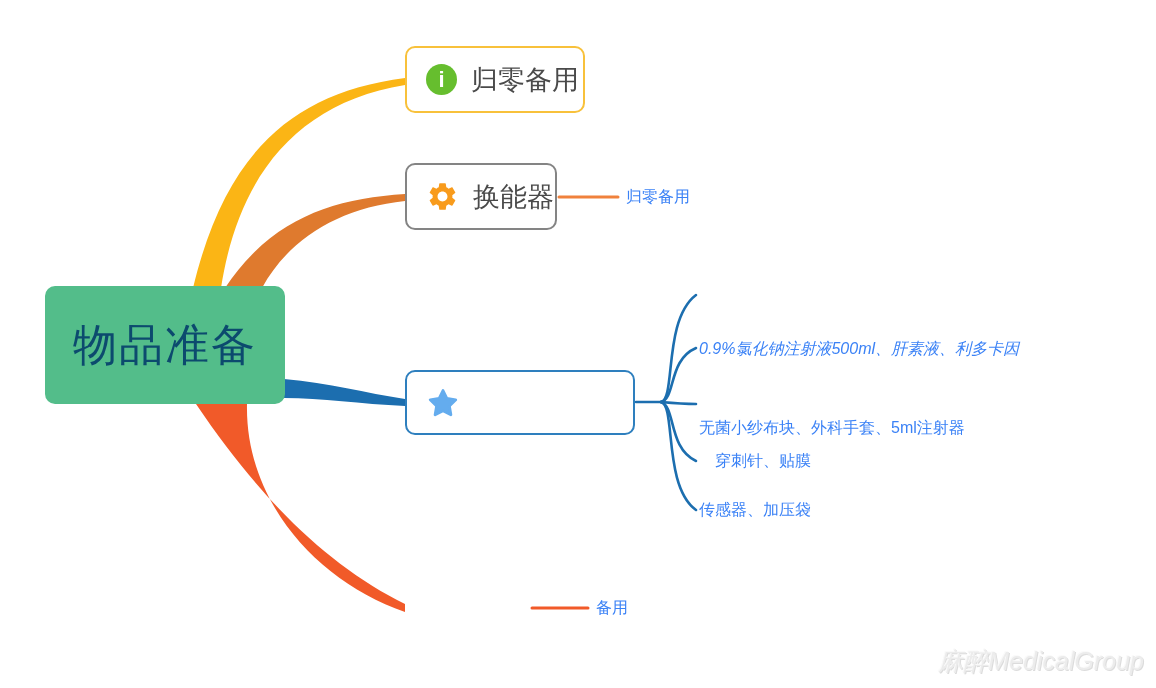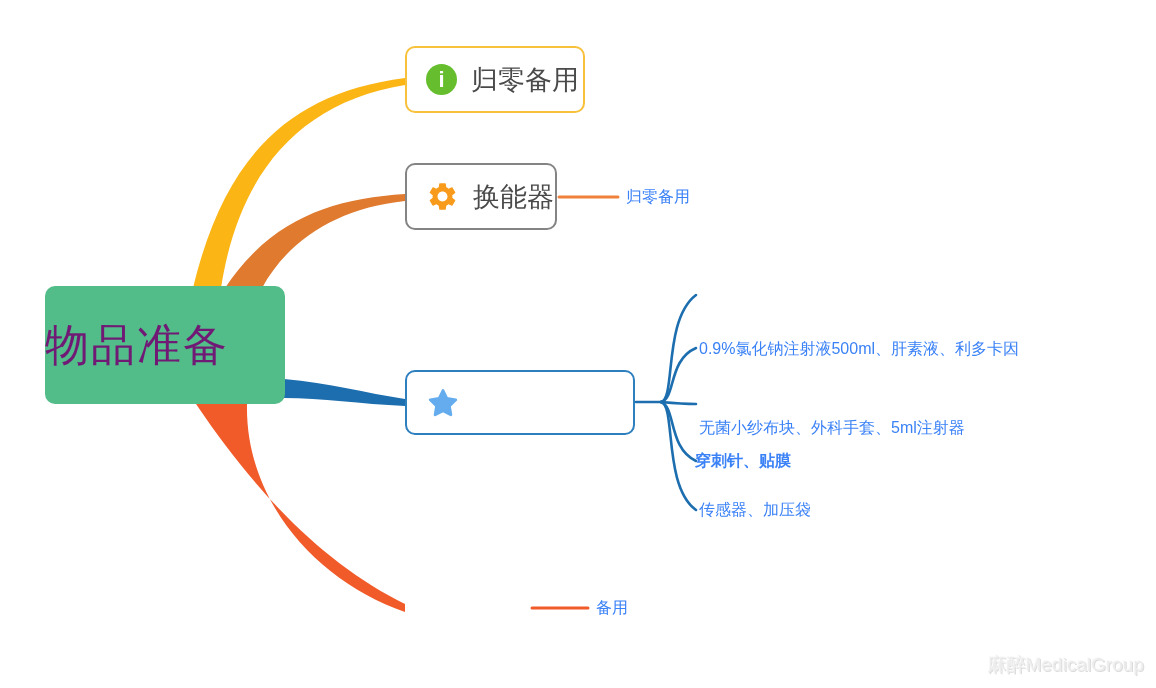--- a/index.html
+++ b/index.html
@@ -4,22 +4,22 @@
 <style>
   html,body { margin:0; padding:0; background:#fff; }
   .canvas {
     position:relative; width:1156px; height:688px; background:#ffffff;
     overflow:hidden; font-family:"Liberation Sans","DejaVu Sans",sans-serif;
   }
   svg.links { position:absolute; left:0; top:0; width:1156px; height:688px; pointer-events:none; }
 
   .root-node {
     position:absolute; left:45px; top:286px; width:240px; height:118px;
-    background:#53BD8A; border-radius:10px; color:#701a75;
-    display:flex; align-items:center; justify-content:flex-start;
+    background:#53BD8A; border-radius:10px; color:#0c4a6e;
+    display:flex; align-items:center; justify-content:center;
     font-size:44px; letter-spacing:2px; white-space:nowrap;
   }
 
   .topic {
     position:absolute; box-sizing:border-box; background:#ffffff;
     border:2px solid #888; border-radius:10px;
     display:flex; align-items:center; gap:14px; padding-left:19px;
     font-size:27px; color:#4A4A4A; white-space:nowrap;
   }
   .topic-monitor    { left:405px; top:46px;  width:180px; height:67px; border-color:#F8C13B; }
@@ -34,30 +34,31 @@
     display:flex; align-items:center; justify-content:center; line-height:1;
   }
 
   .leaf {
     position:absolute; transform:translateY(-50%);
     font-size:16px; color:#3b82f6; white-space:nowrap;
   }
   .leaf-zero   { left:626px; top:197px; }
   .leaf-backup { left:596px; top:608px; }
   .leaf-a1 { left:699px; top:295px; }
-  .leaf-a2 { left:699px; top:349px; }
+  .leaf-a2 { left:699px; top:349px;font-style:italic; }
   .leaf-a3 { left:699px; top:404px;margin-top:24px; }
-  .leaf-a4 { left:695px; top:461px;font-weight:bold; }
+  .leaf-a4 { left:715px; top:461px; }
   .leaf-a5 { left:699px; top:510px; }
 
   .watermark {
     position:absolute; right:12px; bottom:10px;
-    font-size:19px; color:#ececec;
+    font-size:25px; color:#ececec;
     text-shadow:-1px -1px 0 #fafafa, 1px 1px 0 #dcdcdc;
     white-space:nowrap;
+    font-style:italic;
   }
 </style>
 </head>
 <body>
 
 <div class="canvas">
 
   <svg class="links" viewBox="0 0 1156 688">
 
     <path fill="#FBB515" d="M193 288 C225 155 290 93 405 78 L405 85 C295 103 238 178 221 288 Z"></path>

